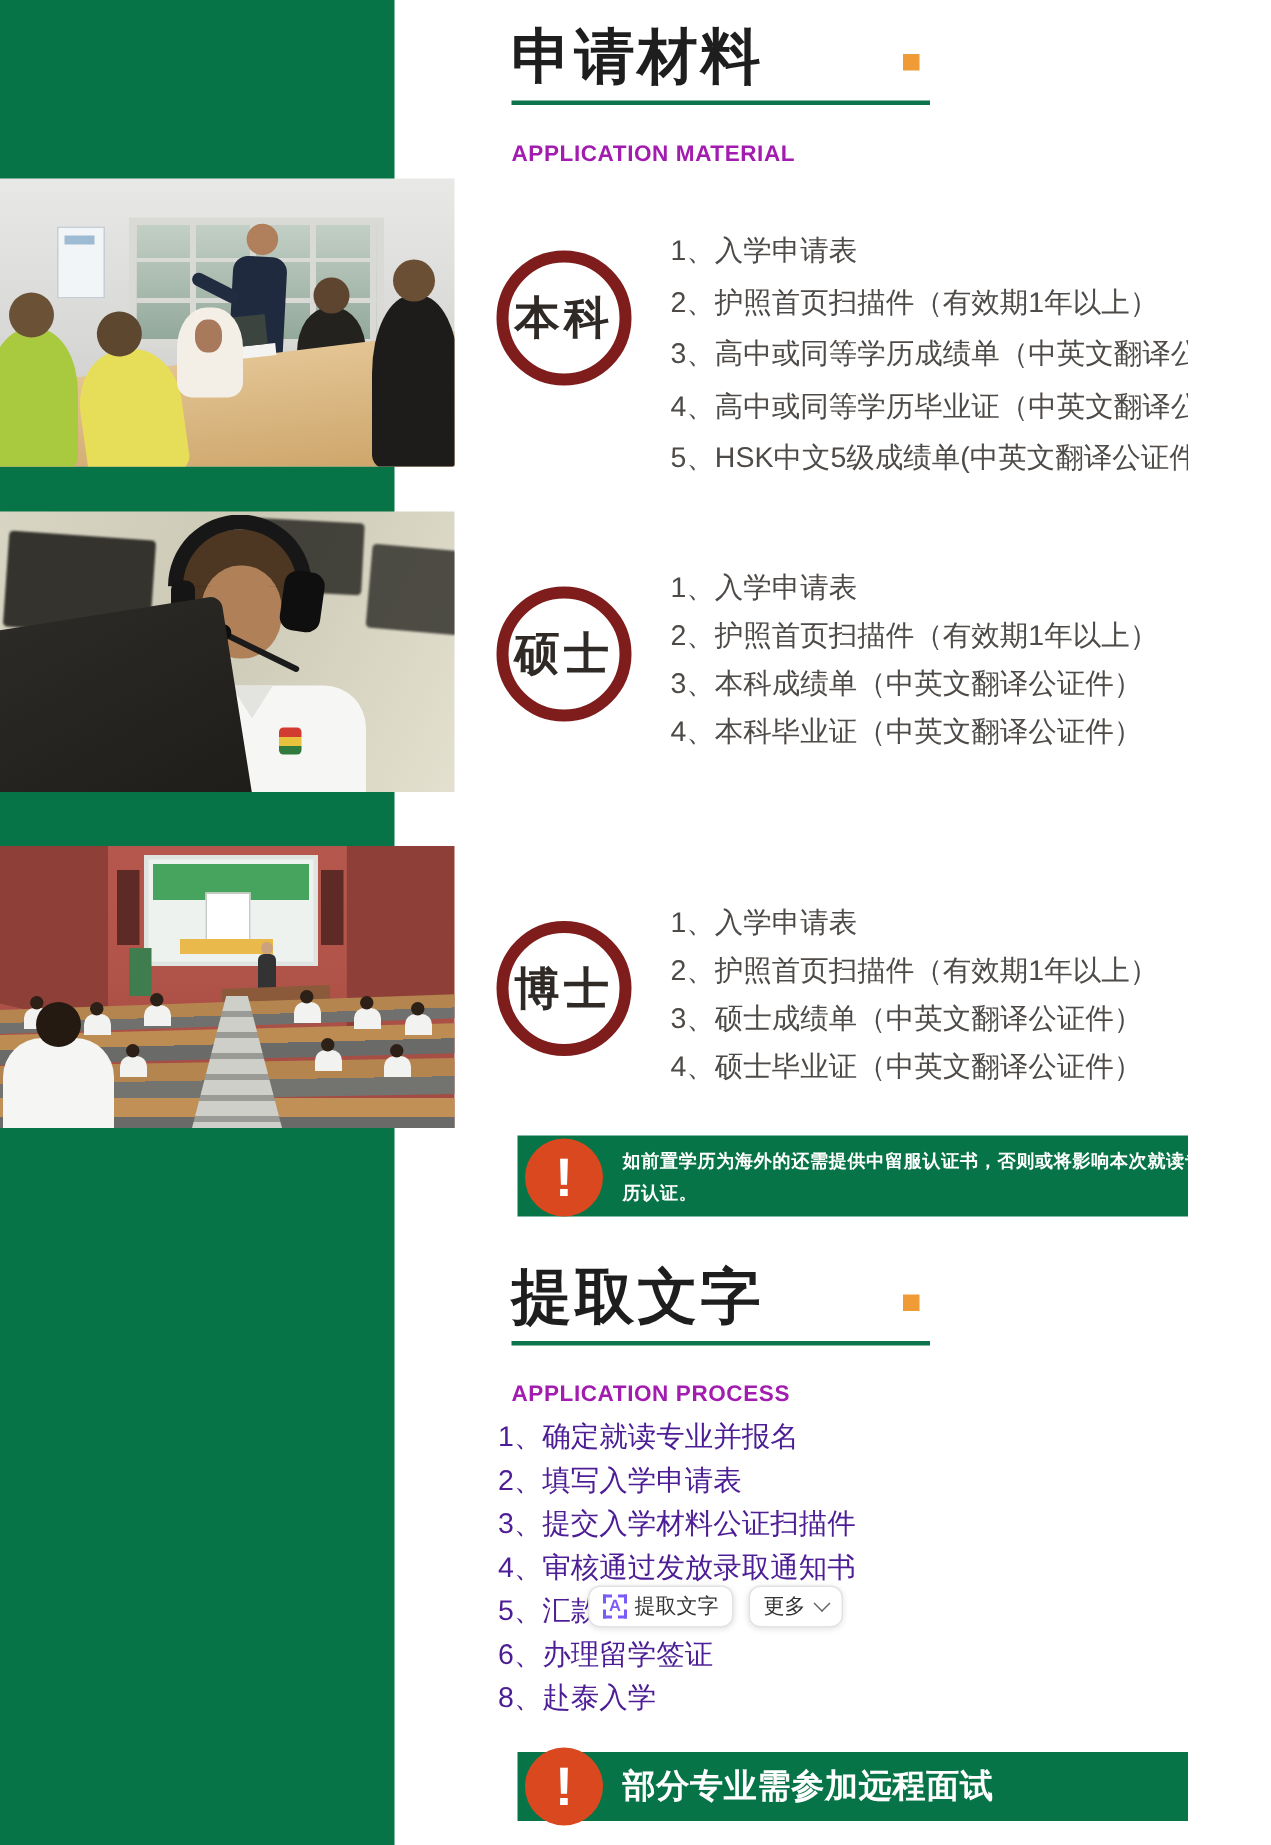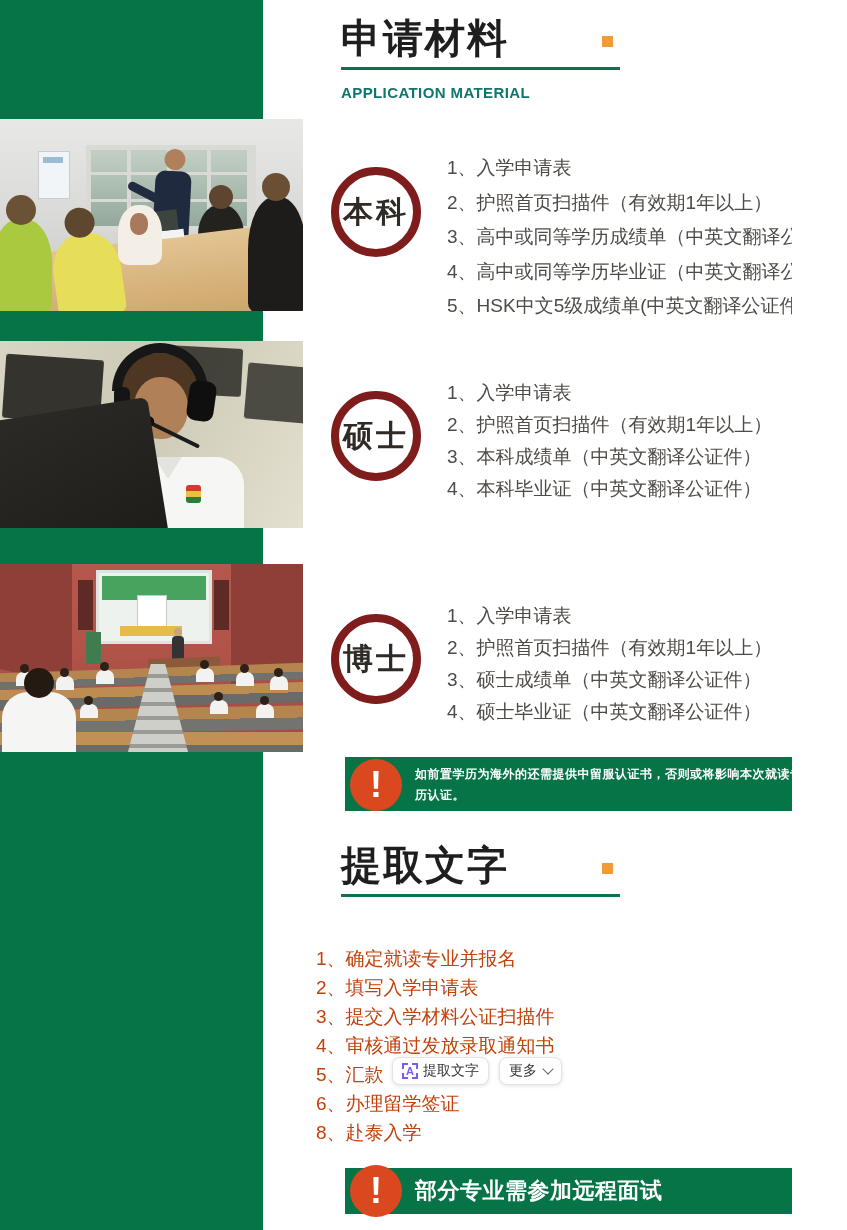--- a/index.html
+++ b/index.html
@@ -87,21 +87,21 @@
   .st7{left:30px;top:134px;}.st8{left:80px;top:140px;}.st9{left:210px;top:136px;}.st10{left:256px;top:140px;}
   .p3-big{position:absolute;left:2px;top:128px;width:74px;height:62px;background:#f5f5f3;border-radius:26px 26px 0 0;}
   .p3-big::before{content:"";position:absolute;top:-24px;left:22px;width:30px;height:30px;border-radius:50%;background:#241a12;}
 
   
   .title-block{position:absolute;left:341px;}
   .t1{top:16px;}
   .t2{top:843px;}
   .title-block h1{margin:0;font-size:40px;line-height:1.1;font-weight:800;color:#1e1e1e;letter-spacing:2px;}
   .rule{width:279px;height:3px;background:#0d734a;margin-top:7px;}
-  .subtitle{margin-top:14px;font-size:15px;font-weight:bold;color:#0f766e;letter-spacing:.4px;}
+  .subtitle{margin-top:24px;font-size:15px;font-weight:bold;color:#a21caf;letter-spacing:.4px;}
   .accent-square{position:absolute;width:11px;height:11px;background:#f09c36;}
   .sq1{left:602px;top:36px;}
   .sq2{left:602px;top:863px;}
 
   
   .badge{position:absolute;width:90px;height:90px;border:8px solid #7f1d1d;border-radius:50%;
          color:#2f2a26;font-size:30px;font-weight:bold;letter-spacing:3px;
          display:flex;align-items:center;justify-content:center;box-sizing:border-box;}
   .g1 .badge{left:331px;top:167px;}
   .g2 .badge{left:331px;top:391px;}
@@ -118,21 +118,21 @@
   .n2{top:1168px;height:46px;}
   .notice p{position:absolute;left:70px;margin:0;font-weight:bold;letter-spacing:.5px;}
   .n1 p{top:7px;width:430px;font-size:12px;line-height:21px;}
   .n2 p{top:0;font-size:22px;line-height:46px;}
   .alert{position:absolute;left:5px;width:52px;height:52px;border-radius:50%;background:#d9481e;
          color:#fff;font-weight:bold;font-size:36px;line-height:52px;text-align:center;}
   .n1 .alert{top:2px;}
   .n2 .alert{top:-3px;}
 
   
-  .steps{position:absolute;left:316px;top:944px;margin:0;padding:0;list-style:none;font-size:19px;color:#c2410c;}
+  .steps{position:absolute;left:332px;top:944px;margin:0;padding:0;list-style:none;font-size:19px;color:#4c1d95;}
   .steps li{line-height:29px;white-space:nowrap;}
 
   
   .ocr{position:absolute;left:392px;top:1057px;display:flex;gap:10px;}
   .pill{display:flex;align-items:center;gap:5px;height:28px;padding:0 9px;background:#fff;
         border:1px solid #e3e3e3;border-radius:8px;font-size:14px;color:#333;
         box-shadow:0 1px 4px rgba(0,0,0,.12);cursor:pointer;font-family:inherit;}
   .scanA{position:relative;width:16px;height:16px;display:flex;align-items:center;justify-content:center;
          color:#7b5bf5;font-size:11px;font-weight:bold;}
   .scanA i{font-style:normal;}
@@ -244,20 +244,21 @@
   </div>
 
   <div class="notice n1">
     <span class="alert">!</span>
     <p>如前置学历为海外的还需提供中留服认证书，否则或将影响本次就读专业的学历认证。</p>
   </div>
 
   <section class="title-block t2">
     <h1>提取文字</h1>
     <div class="rule"></div>
+    <div class="subtitle">APPLICATION PROCESS</div>
   </section>
   <div class="accent-square sq2"></div>
 
   <ol class="steps">
     <li>1、确定就读专业并报名</li>
     <li>2、填写入学申请表</li>
     <li>3、提交入学材料公证扫描件</li>
     <li>4、审核通过发放录取通知书</li>
     <li>5、汇款</li>
     <li>6、办理留学签证</li>

